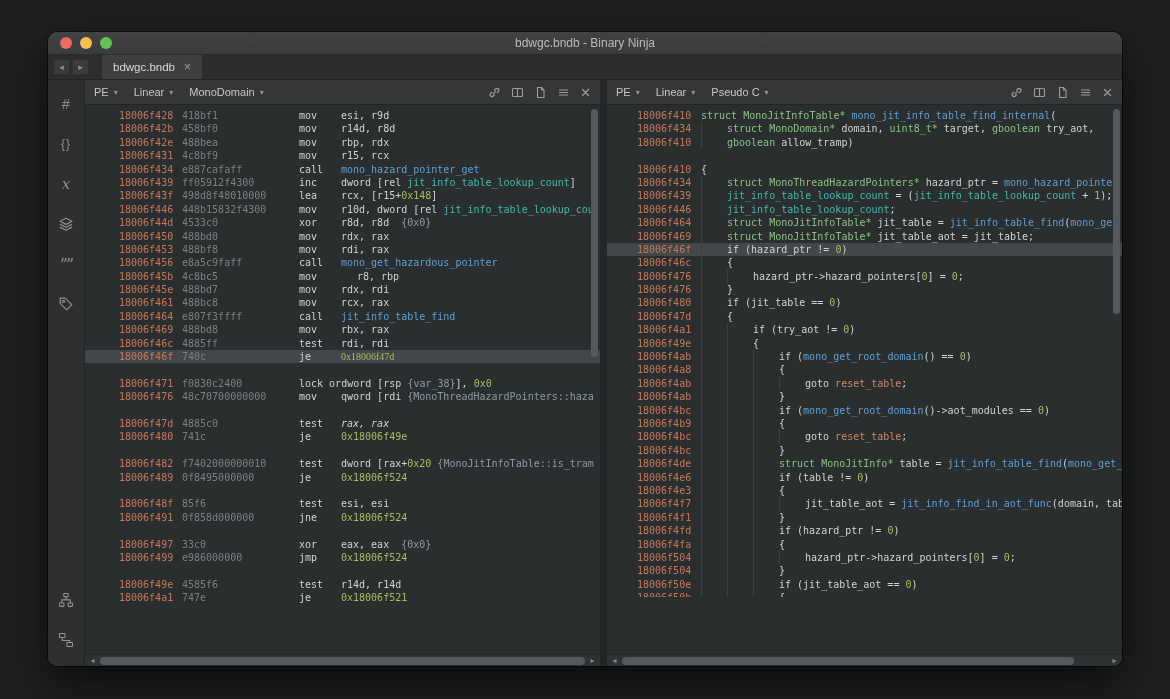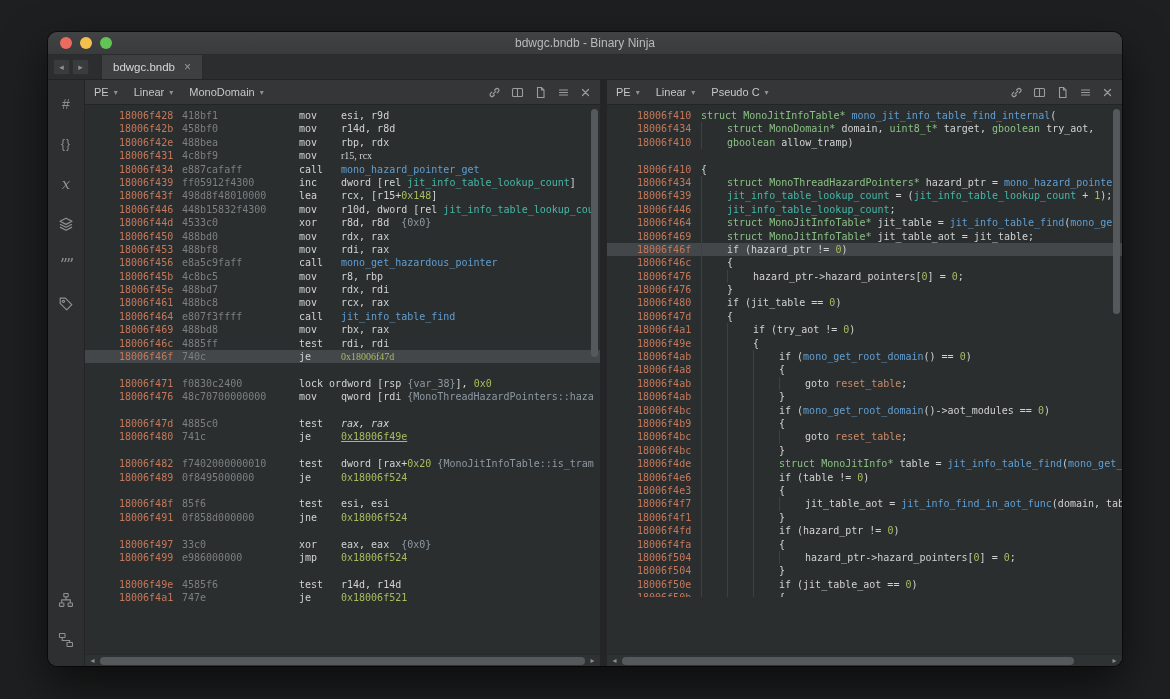--- a/index.html
+++ b/index.html
@@ -198,42 +198,42 @@
                   <path d="M2.5 2.5l6 6M8.5 2.5l-6 6"></path>
                 </svg>
               </span>
           </span>
         </div>
         <div class="code">
           <div id="dis-lines">
               <div class="row"><span class="addr">18006f428</span><span class="bytes">418bf1</span><span class="mn">mov</span><span class="ops"><span class="tok" style="color: var(--default-text);">esi, r9d</span></span></div>
               <div class="row"><span class="addr">18006f42b</span><span class="bytes">458bf0</span><span class="mn">mov</span><span class="ops"><span class="tok" style="color: var(--default-text);">r14d, r8d</span></span></div>
               <div class="row"><span class="addr">18006f42e</span><span class="bytes">488bea</span><span class="mn">mov</span><span class="ops"><span class="tok" style="color: var(--default-text);">rbp, rdx</span></span></div>
-              <div class="row"><span class="addr">18006f431</span><span class="bytes">4c8bf9</span><span class="mn">mov</span><span class="ops"><span class="tok" style="color: var(--default-text); font-family: Liberation Serif, serif;">r15, rcx</span></span></div>
+              <div class="row"><span class="addr">18006f431</span><span class="bytes">4c8bf9</span><span class="mn">mov</span><span class="ops"><span class="tok" style="color: var(--default-text);">r15, rcx</span></span></div>
               <div class="row"><span class="addr">18006f434</span><span class="bytes">e887cafaff</span><span class="mn">call</span><span class="ops"><span class="tok" style="color: var(--code-symbol);">mono_hazard_pointer_get</span></span></div>
               <div class="row"><span class="addr">18006f439</span><span class="bytes">ff05912f4300</span><span class="mn">inc</span><span class="ops"><span class="tok" style="color: var(--default-text);">dword [rel </span><span class="tok" style="color: var(--data-symbol);">jit_info_table_lookup_count</span><span class="tok" style="color: var(--default-text);">]</span></span></div>
               <div class="row"><span class="addr">18006f43f</span><span class="bytes">498d8f48010000</span><span class="mn">lea</span><span class="ops"><span class="tok" style="color: var(--default-text);">rcx, [r15+</span><span class="tok" style="color: var(--number);">0x148</span><span class="tok" style="color: var(--default-text);">]</span></span></div>
               <div class="row"><span class="addr">18006f446</span><span class="bytes">448b15832f4300</span><span class="mn">mov</span><span class="ops"><span class="tok" style="color: var(--default-text);">r10d, dword [rel </span><span class="tok" style="color: var(--data-symbol);">jit_info_table_lookup_cou</span></span></div>
               <div class="row"><span class="addr">18006f44d</span><span class="bytes">4533c0</span><span class="mn">xor</span><span class="ops"><span class="tok" style="color: var(--default-text);">r8d, r8d  </span><span class="tok" style="color: var(--annotation);">{0x0}</span></span></div>
               <div class="row"><span class="addr">18006f450</span><span class="bytes">488bd0</span><span class="mn">mov</span><span class="ops"><span class="tok" style="color: var(--default-text);">rdx, rax</span></span></div>
               <div class="row"><span class="addr">18006f453</span><span class="bytes">488bf8</span><span class="mn">mov</span><span class="ops"><span class="tok" style="color: var(--default-text);">rdi, rax</span></span></div>
               <div class="row"><span class="addr">18006f456</span><span class="bytes">e8a5c9faff</span><span class="mn">call</span><span class="ops"><span class="tok" style="color: var(--code-symbol);">mono_get_hazardous_pointer</span></span></div>
-              <div class="row"><span class="addr">18006f45b</span><span class="bytes">4c8bc5</span><span class="mn">mov</span><span class="ops"><span class="tok" style="color: var(--default-text);">r8, rbp</span></span></div>
+              <div class="row"><span class="addr">18006f45b</span><span class="bytes">4c8bc5</span><span class="mn">mov</span><span class="ops"><span class="tok" style="color: var(--default-text); margin-left: 16px;">r8, rbp</span></span></div>
               <div class="row"><span class="addr">18006f45e</span><span class="bytes">488bd7</span><span class="mn">mov</span><span class="ops"><span class="tok" style="color: var(--default-text);">rdx, rdi</span></span></div>
               <div class="row"><span class="addr">18006f461</span><span class="bytes">488bc8</span><span class="mn">mov</span><span class="ops"><span class="tok" style="color: var(--default-text);">rcx, rax</span></span></div>
               <div class="row"><span class="addr">18006f464</span><span class="bytes">e807f3ffff</span><span class="mn">call</span><span class="ops"><span class="tok" style="color: var(--code-symbol);">jit_info_table_find</span></span></div>
               <div class="row"><span class="addr">18006f469</span><span class="bytes">488bd8</span><span class="mn">mov</span><span class="ops"><span class="tok" style="color: var(--default-text);">rbx, rax</span></span></div>
               <div class="row"><span class="addr">18006f46c</span><span class="bytes">4885ff</span><span class="mn">test</span><span class="ops"><span class="tok" style="color: var(--default-text);">rdi, rdi</span></span></div>
               <div class="row hl"><span class="addr">18006f46f</span><span class="bytes">740c</span><span class="mn">je</span><span class="ops"><span class="tok" style="color: var(--number); font-family: Liberation Serif, serif;">0x18006f47d</span></span></div>
               <div class="row blank"></div>
               <div class="row"><span class="addr">18006f471</span><span class="bytes">f0830c2400</span><span class="mn">lock or</span><span class="ops"><span class="tok" style="color: var(--default-text);">dword [rsp </span><span class="tok" style="color: var(--annotation);">{var_38}</span><span class="tok" style="color: var(--default-text);">], </span><span class="tok" style="color: var(--number);">0x0</span></span></div>
               <div class="row"><span class="addr">18006f476</span><span class="bytes">48c70700000000</span><span class="mn">mov</span><span class="ops"><span class="tok" style="color: var(--default-text);">qword [rdi </span><span class="tok" style="color: var(--annotation);">{MonoThreadHazardPointers::haza</span></span></div>
               <div class="row blank"></div>
               <div class="row"><span class="addr">18006f47d</span><span class="bytes">4885c0</span><span class="mn">test</span><span class="ops"><span class="tok" style="color: var(--default-text); font-style: italic;">rax, rax</span></span></div>
-              <div class="row"><span class="addr">18006f480</span><span class="bytes">741c</span><span class="mn">je</span><span class="ops"><span class="tok" style="color: var(--number); text-decoration: underline;">0x18006f49e</span></span></div>
+              <div class="row"><span class="addr">18006f480</span><span class="bytes">741c</span><span class="mn">je</span><span class="ops"><span class="tok" style="color: var(--number);">0x18006f49e</span></span></div>
               <div class="row blank"></div>
               <div class="row"><span class="addr">18006f482</span><span class="bytes">f7402000000010</span><span class="mn">test</span><span class="ops"><span class="tok" style="color: var(--default-text);">dword [rax+</span><span class="tok" style="color: var(--number);">0x20</span><span class="tok" style="color: var(--default-text);"> </span><span class="tok" style="color: var(--annotation);">{MonoJitInfoTable::is_tram</span></span></div>
               <div class="row"><span class="addr">18006f489</span><span class="bytes">0f8495000000</span><span class="mn">je</span><span class="ops"><span class="tok" style="color: var(--number);">0x18006f524</span></span></div>
               <div class="row blank"></div>
               <div class="row"><span class="addr">18006f48f</span><span class="bytes">85f6</span><span class="mn">test</span><span class="ops"><span class="tok" style="color: var(--default-text);">esi, esi</span></span></div>
               <div class="row"><span class="addr">18006f491</span><span class="bytes">0f858d000000</span><span class="mn">jne</span><span class="ops"><span class="tok" style="color: var(--number);">0x18006f524</span></span></div>
               <div class="row blank"></div>
               <div class="row"><span class="addr">18006f497</span><span class="bytes">33c0</span><span class="mn">xor</span><span class="ops"><span class="tok" style="color: var(--default-text);">eax, eax  </span><span class="tok" style="color: var(--annotation);">{0x0}</span></span></div>
               <div class="row"><span class="addr">18006f499</span><span class="bytes">e986000000</span><span class="mn">jmp</span><span class="ops"><span class="tok" style="color: var(--number);">0x18006f524</span></span></div>
               <div class="row blank"></div>

